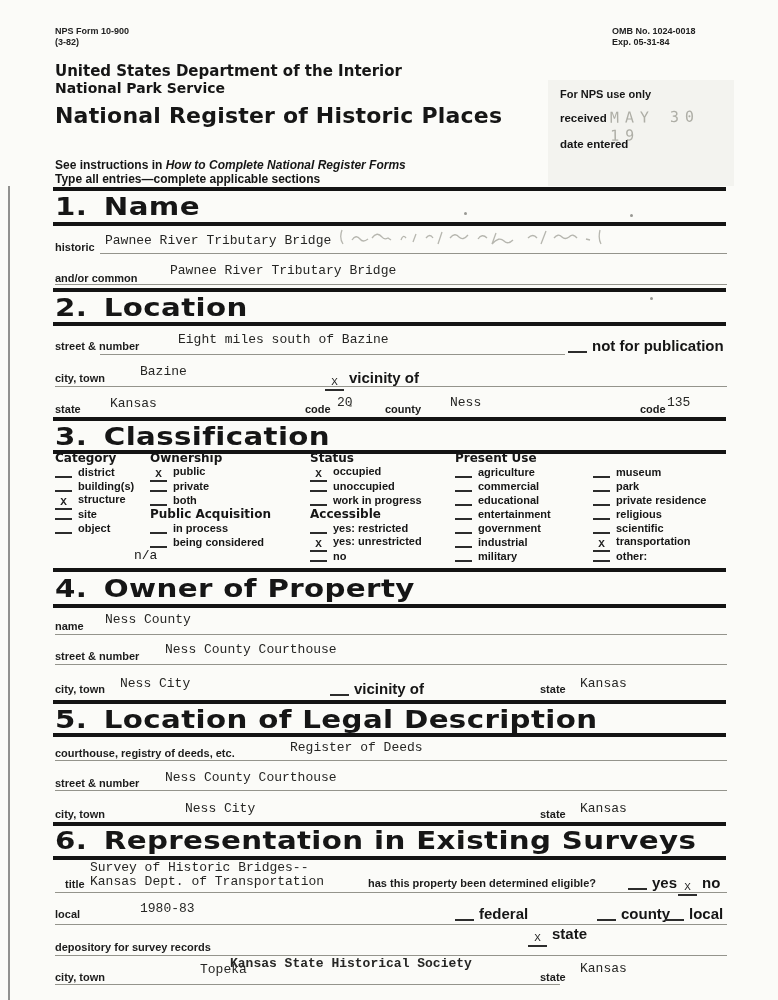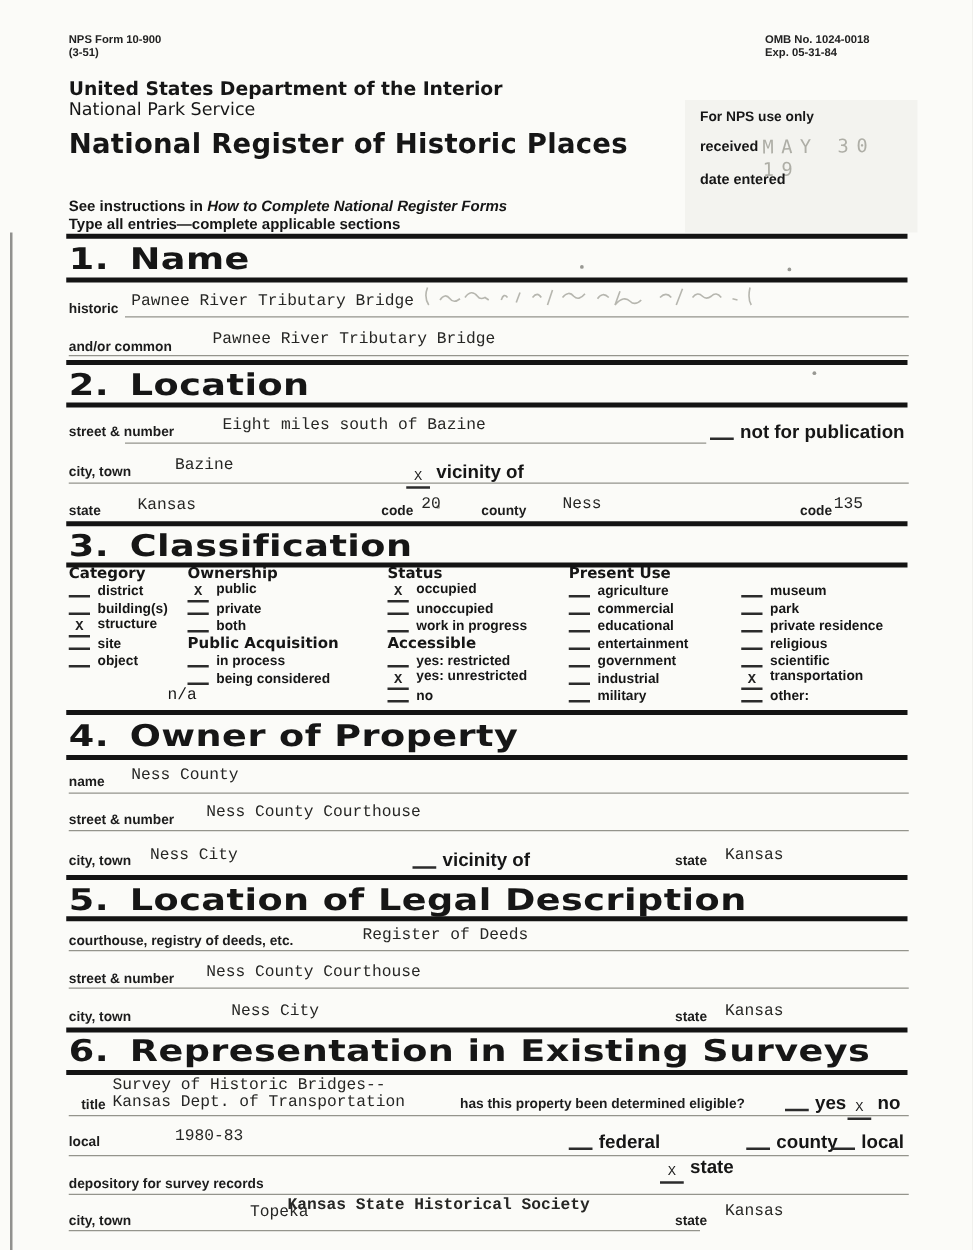--- a/index.html
+++ b/index.html
@@ -1,21 +1,21 @@
 <!DOCTYPE html>
 <html><head>
 <meta charset="utf-8">
 <style>
   html,body{margin:0;padding:0;background:#e8e8e4;}
   .page{position:relative;width:778px;height:1000px;background:#fbfbf8;
         font-family:"Liberation Sans",sans-serif;color:#161616;overflow:hidden;}
   .abs{position:absolute;white-space:nowrap;}
   .tiny{font-size:9px;font-weight:bold;color:#222;line-height:10px;}
   .dept{font-family:"DejaVu Sans",sans-serif;font-weight:bold;font-size:15px;}
-  .bureau{font-family:"DejaVu Sans",sans-serif;font-weight:normal;font-size:14px;}
+  .bureau{font-family:"DejaVu Sans",sans-serif;font-weight:bold;font-size:14px;}
   .bigtitle{font-family:"DejaVu Sans",sans-serif;font-weight:bold;font-size:22px;letter-spacing:.2px;}
   .instr{font-size:12px;font-weight:bold;}
   .instr i{font-style:italic;}
   .npsbox{position:absolute;left:548px;top:80px;width:186px;height:106px;background:rgba(90,90,70,0.05);}
   .npsbox .t{position:absolute;left:12px;top:8px;font-size:11px;font-weight:bold;}
   .npsbox .r{position:absolute;left:12px;top:32px;font-size:11.5px;font-weight:bold;}
   .npsbox .d{position:absolute;left:12px;top:58px;font-size:11.5px;font-weight:bold;}
   .stamp{position:absolute;left:62px;top:28px;font-family:"DejaVu Sans Mono",monospace;
          font-size:15px;letter-spacing:6px;color:#aeaea6;transform:rotate(-.7deg);}
   .bar{position:absolute;left:53px;width:673px;height:4px;background:#141414;}
@@ -44,21 +44,21 @@
 
 <div class="page">
 
   <div class="edge"></div>
   <div class="speck" style="left:464px;top:212px;"></div>
   <div class="speck" style="left:630px;top:214px;"></div>
   <div class="speck" style="left:650px;top:297px;"></div>
   <div class="speck" style="left:349px;top:404px;"></div>
 
   <div class="abs tiny" style="left:55px;top:26px;">NPS Form 10-900</div>
-  <div class="abs tiny" style="left:55px;top:37px;">(3-51)</div>
+  <div class="abs tiny" style="left:55px;top:37px;">(3-82)</div>
   <div class="abs tiny" style="left:612px;top:26px;">OMB No. 1024-0018</div>
   <div class="abs tiny" style="left:612px;top:37px;">Exp. 05-31-84</div>
 
   <div class="abs dept" style="left:55px;top:62px;">United States Department of the Interior</div>
   <div class="abs bureau" style="left:55px;top:80px;">National Park Service</div>
   <div class="abs bigtitle" style="left:55px;top:103px;">National Register of Historic Places</div>
   <div class="abs instr" style="left:55px;top:158px;"><span>See instructions in </span><i>How to Complete National Register Forms</i></div>
   <div class="abs instr" style="left:55px;top:172px;">Type all entries—complete applicable sections</div>
 
   <div class="npsbox">

